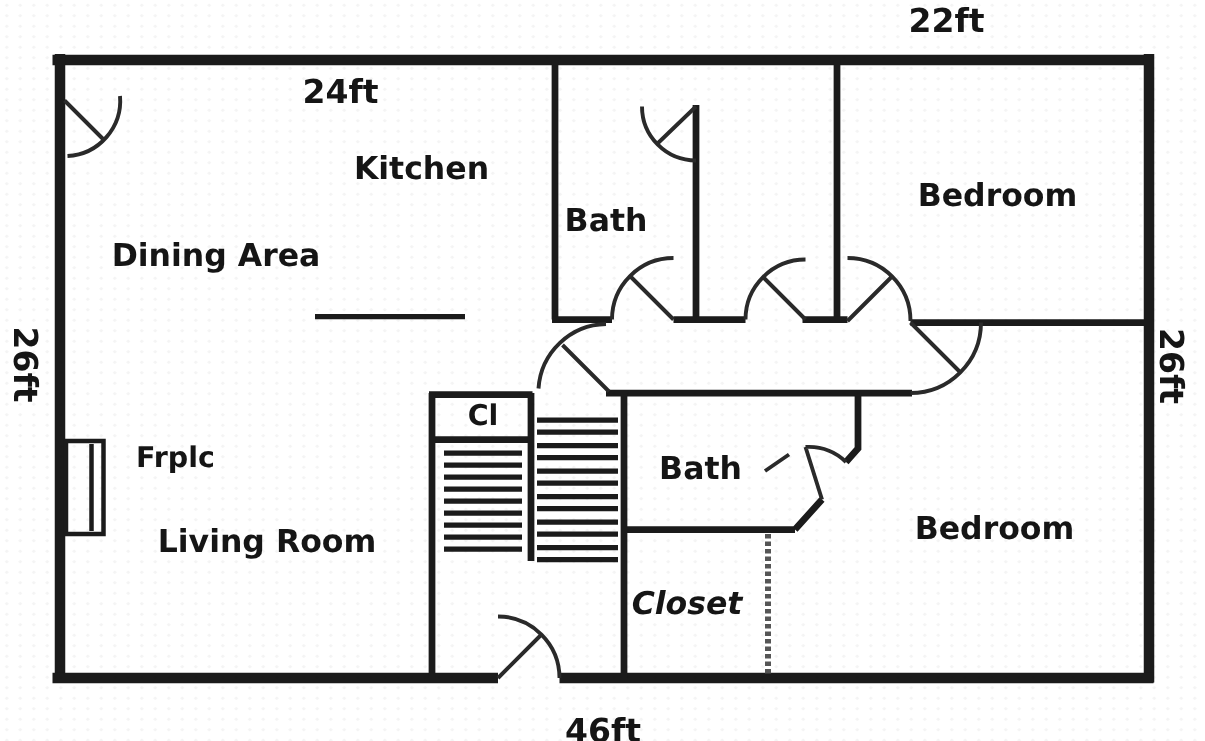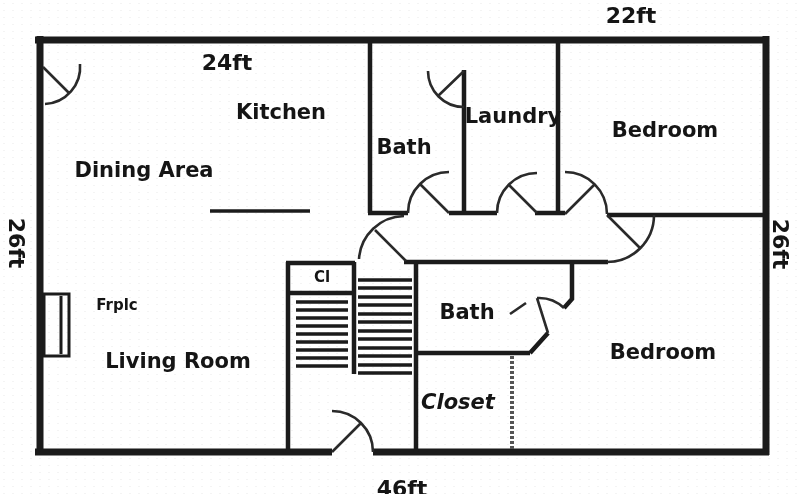--- a/index.html
+++ b/index.html
@@ -22,21 +22,21 @@
   .lbl{
     position:absolute;
     transform:translate(-50%,-50%);
     font-weight:bold;
     font-size:21px;
     color:#151515;
     white-space:nowrap;
     z-index:2;
   }
   .dim{font-size:22px;}
-  .sm{font-size:15px;}
+  .sm{font-size:19px;}
   .rot{transform:translate(-50%,-50%) rotate(90deg);}
 </style>
 </head>
 <body>
 
 <div class="plan">
 
   <svg width="803" height="494" viewBox="0 0 803 494">
 
     <g stroke="#1b1b1b" stroke-width="7" fill="none">
@@ -97,20 +97,19 @@
   <div class="lbl dim" style="left:589px;top:15px;margin-left:42px;">22ft</div>
   <div class="lbl dim rot" style="left:16px;top:243px;">26ft</div>
   <div class="lbl dim rot" style="left:780px;top:244px;">26ft</div>
   <div class="lbl dim" style="left:402px;top:488px;">46ft</div>
 
   <div class="lbl" style="left:281px;top:112px;">Kitchen</div>
   <div class="lbl" style="left:144px;top:170px;">Dining Area</div>
   <div class="lbl" style="left:178px;top:361px;">Living Room</div>
   <div class="lbl sm" style="left:117px;top:305px;">Frplc</div>
   <div class="lbl" style="left:404px;top:147px;">Bath</div>
-  <div class="lbl" style="left:513px;top:116px;">Laundry</div>
   <div class="lbl" style="left:665px;top:130px;">Bedroom</div>
   <div class="lbl sm" style="left:322px;top:277px;">Cl</div>
   <div class="lbl" style="left:467px;top:312px;">Bath</div>
   <div class="lbl" style="left:458px;top:402px;font-style:italic;">Closet</div>
   <div class="lbl" style="left:663px;top:352px;">Bedroom</div>
 
 </div>
 
 </body></html>

